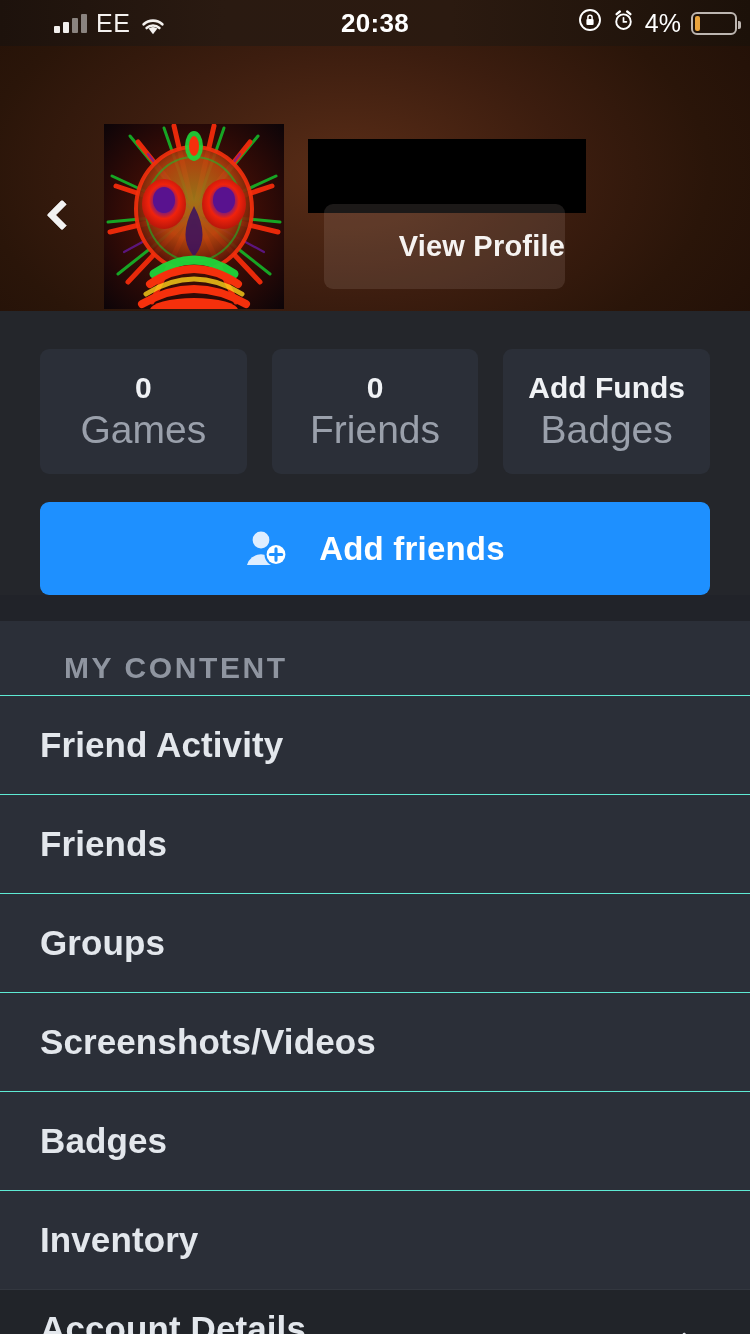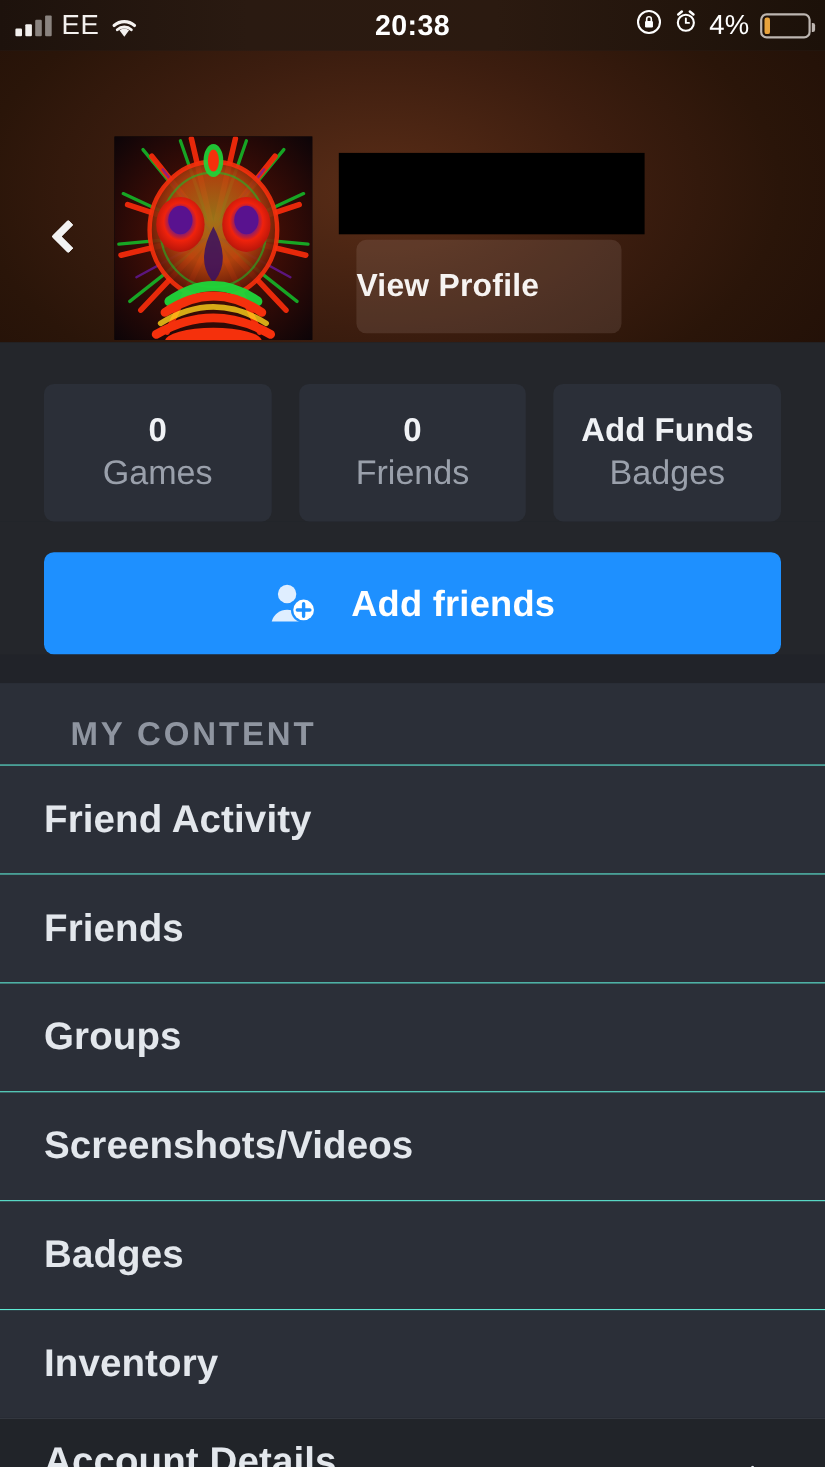--- a/index.html
+++ b/index.html
@@ -12,20 +12,21 @@
 
   
   .statusbar{
     position:relative;
     height:46px;
     width:750px;
     background:linear-gradient(90deg,#1d120c 0%,#2a1a11 30%,#2b1a10 60%,#1c1109 100%);
     display:flex; align-items:center;
     color:#fff;
     font-size:25px;
+    padding-left:40px;
   }
   .sb-left{ display:flex; align-items:center; gap:9px; padding-left:14px; }
   .signal{ display:flex; align-items:flex-end; gap:3px; height:20px; }
   .signal i{ display:block; width:6px; border-radius:1px; background:#8a837f; }
   .signal i.on{ background:#f2efed; }
   .signal i:nth-child(1){ height:7px; }
   .signal i:nth-child(2){ height:11px; }
   .signal i:nth-child(3){ height:15px; }
   .signal i:nth-child(4){ height:19px; }
   .carrier{ font-size:25px; letter-spacing:.5px; color:#f4f1ef; }
@@ -77,25 +78,25 @@
     background:#060306;
   }
   .avatar svg{ display:block; width:180px; height:185px; }
 
   .name-redacted{
     position:absolute; left:308px; top:93px;
     width:278px; height:74px;
     background:#000;
   }
   .view-profile{
-    position:absolute; left:324px; top:172px;
+    position:absolute; left:324px; top:158px;
     width:241px; height:85px;
     background:rgba(214,196,188,0.13);
     border-radius:9px;
-    display:flex; align-items:center; justify-content:flex-start;
+    display:flex; align-items:center; justify-content:flex-end;
   }
   .view-profile span{
     color:#f6f3f1; font-size:29px; font-weight:700; letter-spacing:.2px;
   }
 
   
   .stats-wrap{
     width:750px;
     background:#24262b;
     padding:38px 40px 0 40px;
@@ -103,21 +104,21 @@
   .stats{ display:flex; gap:25px; }
   .stat-card{
     flex:1;
     height:125px;
     background:#2b2f38;
     border-radius:9px;
     display:flex; flex-direction:column; align-items:center; justify-content:center;
     gap:3px;
   }
   .stat-value{ color:#f0f2f5; font-size:30px; font-weight:700; }
-  .stat-label{ color:#9aa0ab; font-size:31px; font-weight:400; }
+  .stat-label{ color:#9aa0ab; font-size:39px; font-weight:400; }
 
   
   .addfriends-wrap{
     width:750px; background:#24262b;
     padding:28px 40px 0 40px;
   }
   .add-friends-btn{
     width:670px; height:93px;
     background:#1e90ff;
     border-radius:9px;

